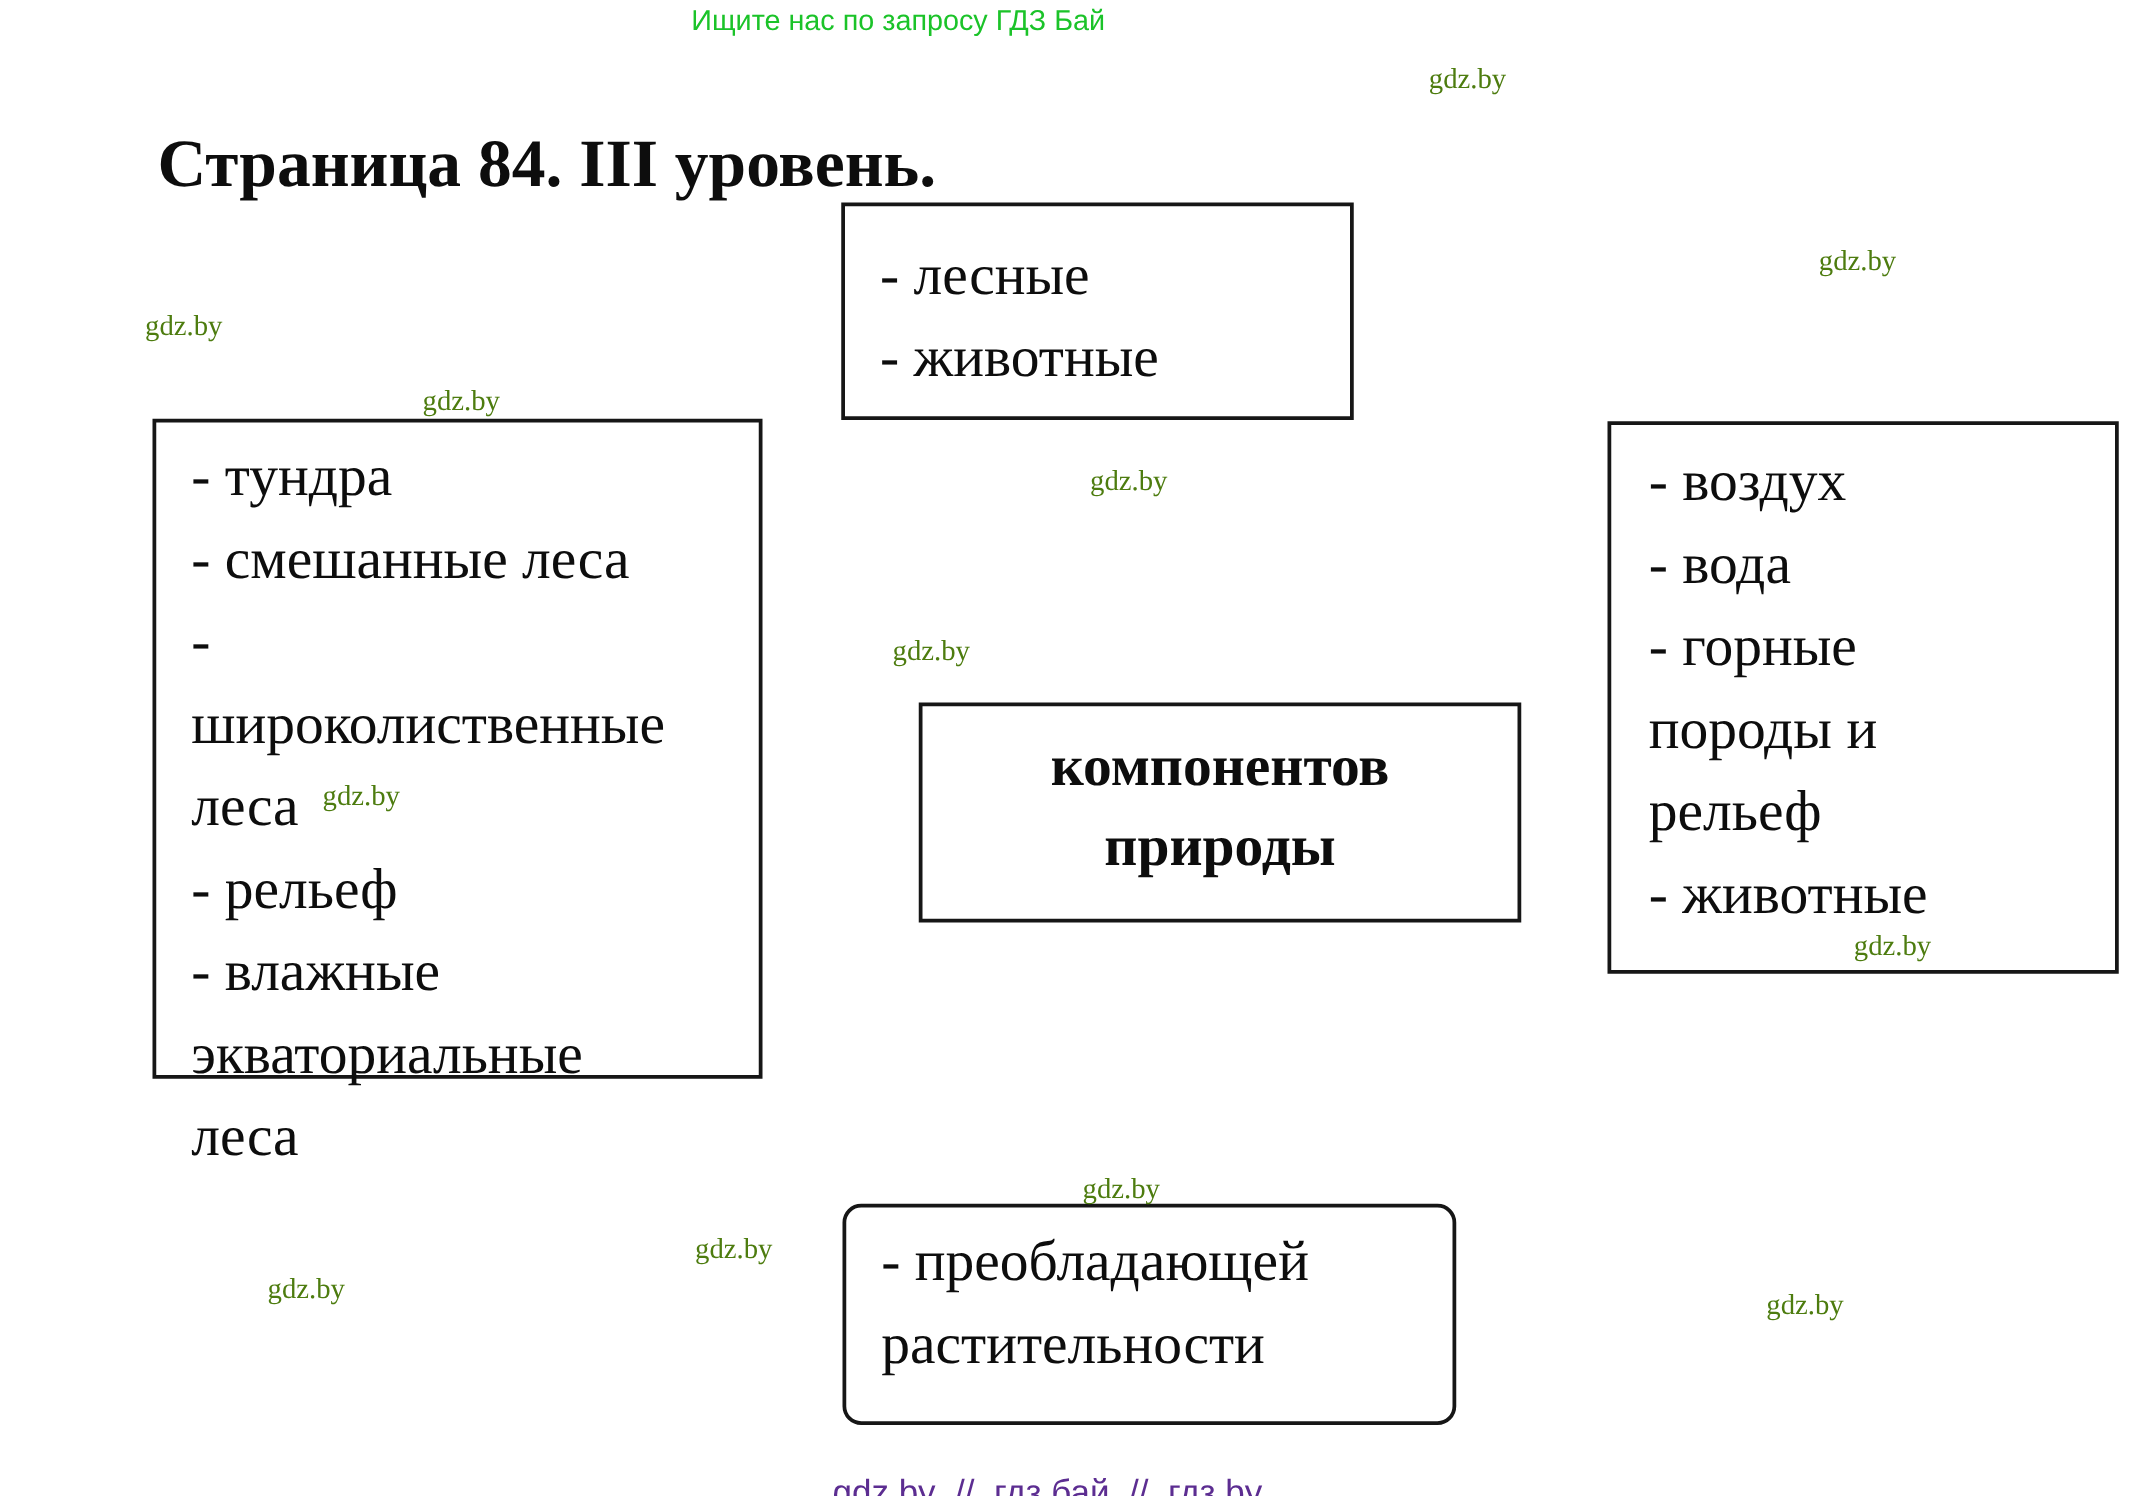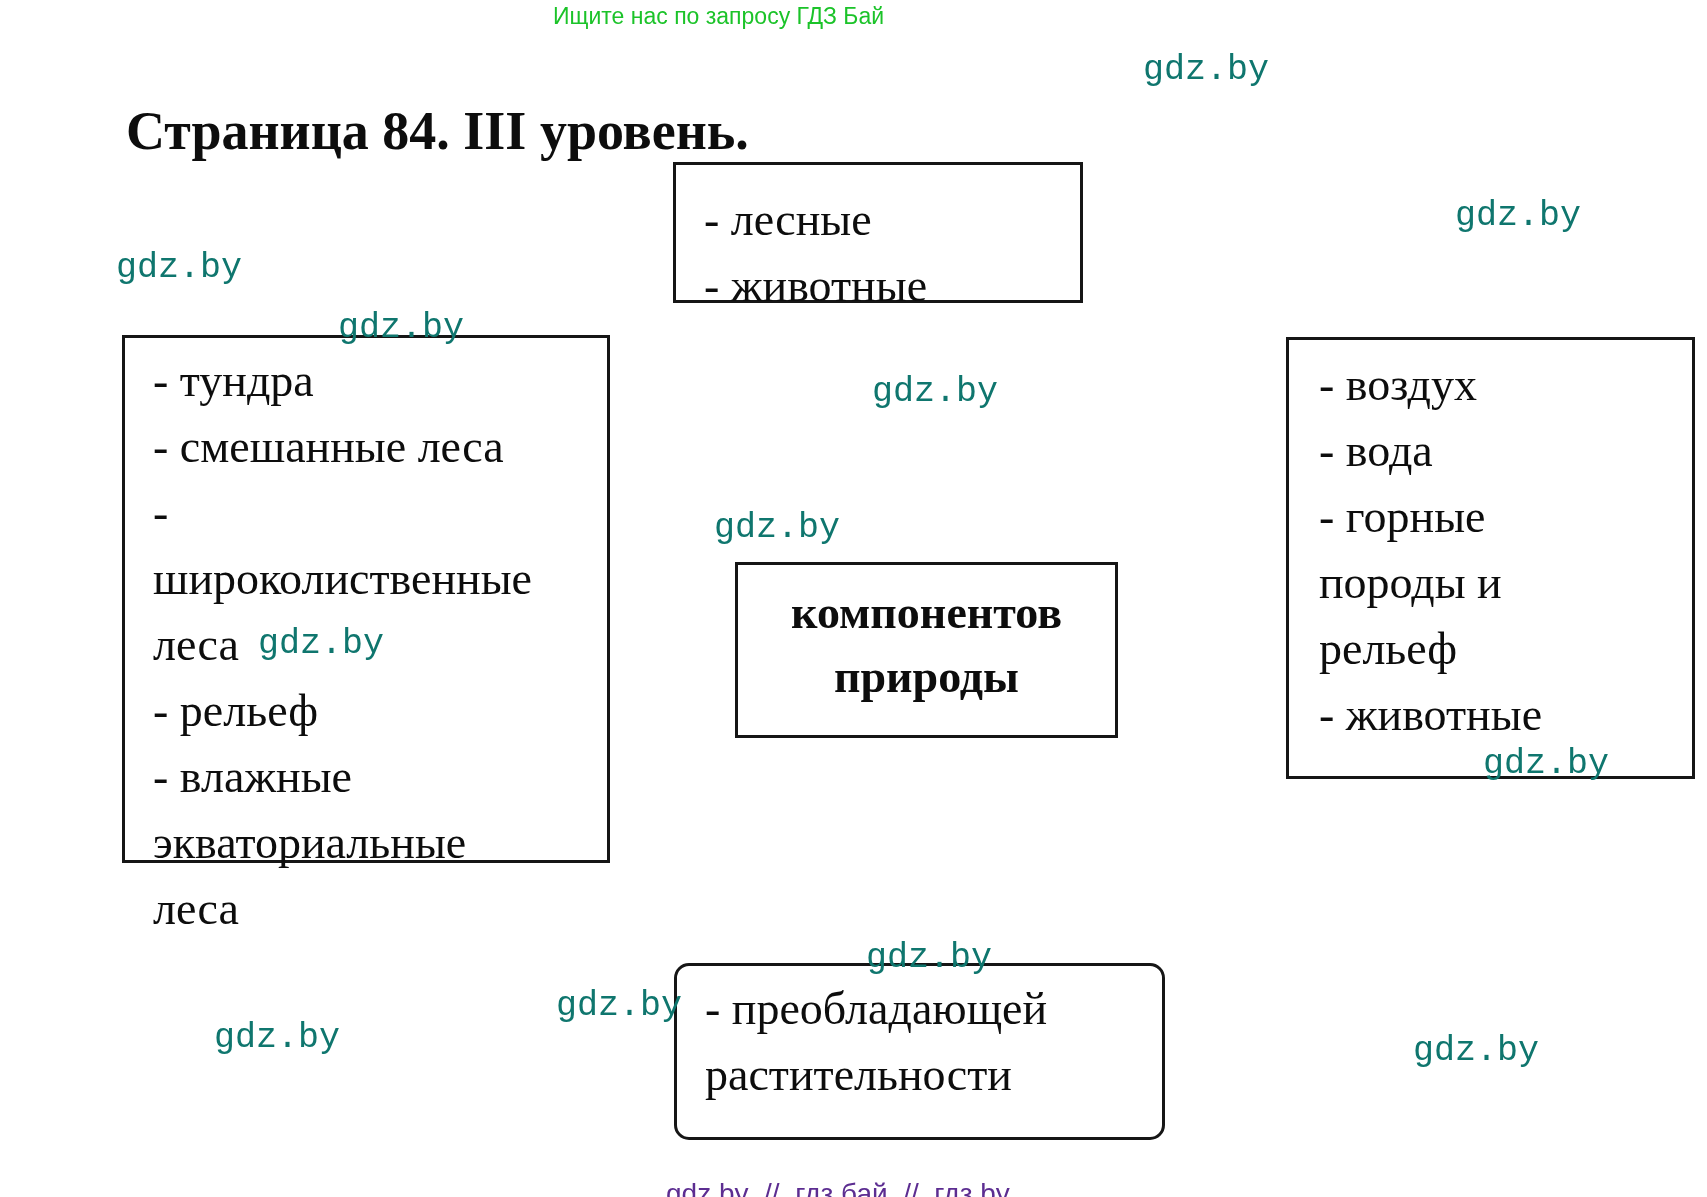--- a/index.html
+++ b/index.html
@@ -29,31 +29,31 @@
   .box {
     position: absolute;
     border: 3px solid #161616;
     font-size: 46px;
     line-height: 66px;
     color: #0d0d0d;
     background: transparent;
   }
   .box .line { white-space: pre; }
 
-  #box-top    { left: 673px;  top: 162px; width: 410px; height: 141px; padding: 22px 0 0 28px; }
+  #box-top    { left: 673px;  top: 162px; width: 410px; height: 174px; padding: 22px 0 0 28px; }
   #box-left   { left: 122px;  top: 335px; width: 488px; height: 528px; padding: 10px 0 0 28px; }
-  #box-center { left: 735px;  top: 562px; width: 383px; height: 176px; padding-top: 16px;
+  #box-center { left: 735px;  top: 562px; width: 482px; height: 176px; padding-top: 16px;
                 text-align: center; font-weight: 700; line-height: 64px; }
   #box-right  { left: 1286px; top: 337px; width: 409px; height: 442px; padding: 12px 0 0 30px; }
   #box-bottom { left: 674px;  top: 963px; width: 491px; height: 177px; padding: 10px 0 0 28px; border-radius: 15px; }
 
   .watermark {
     position: absolute;
-    font-family: Liberation Mono, monospace;
-    font-size: 35px; color: #0f766e;
+    font-family: Liberation Serif, serif;
+    font-size: 23px; color: #4d7c0f;
     white-space: pre;
   }
   .w1  { left: 1143px; top: 50px; }
   .w2  { left: 1455px; top: 196px; }
   .w3  { left: 116px;  top: 248px; }
   .w4  { left: 338px;  top: 308px; }
   .w5  { left: 872px;  top: 372px; }
   .w6  { left: 714px;  top: 508px; }
   .w7  { left: 258px;  top: 624px; }
   .w8  { left: 1483px; top: 744px; }

